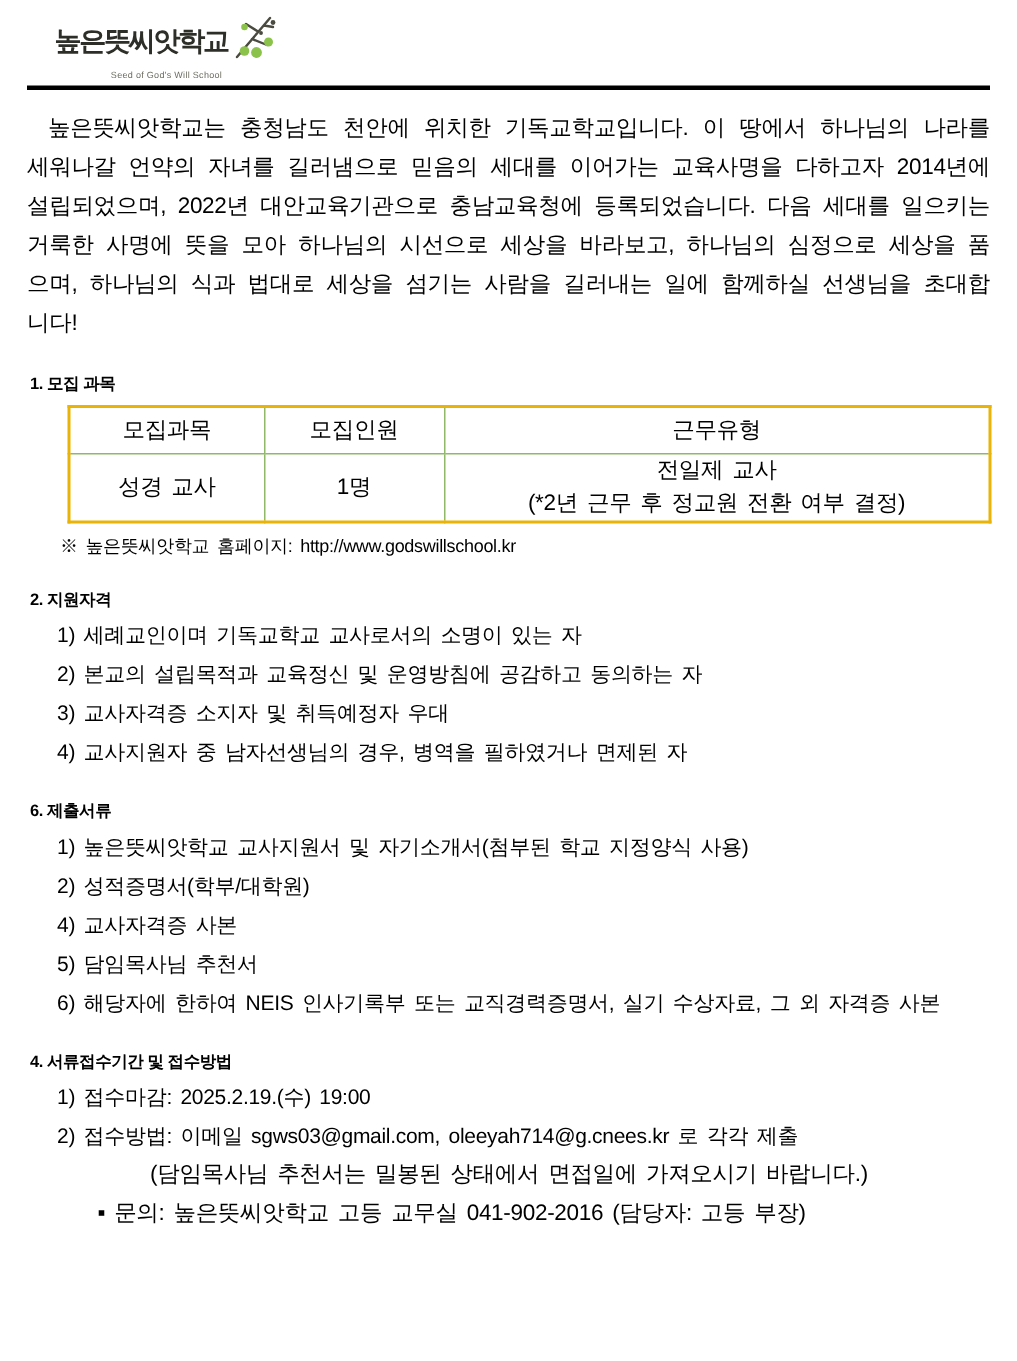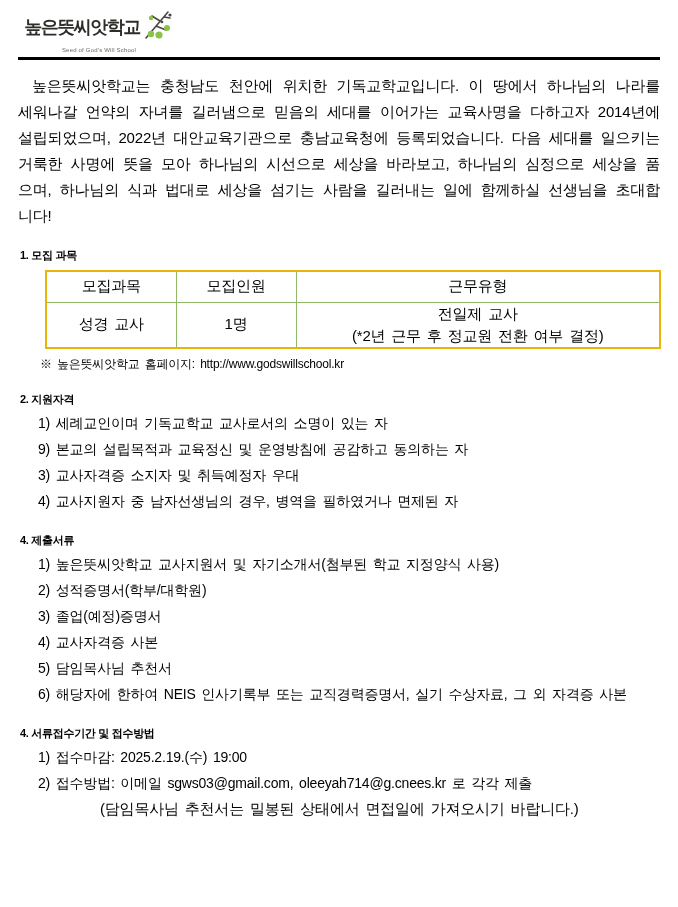--- a/index.html
+++ b/index.html
@@ -12,21 +12,21 @@
   }
   .page { width: 678px; height: 907px; padding: 8px 18px 0 18px; background: #fff; }
 
   
   .header {
     display: flex; align-items: center;
     border-bottom: 3px solid #000;
     padding: 2px 0 6px 0;
     height: 52px;
   }
-  .logo { width: 162px; display: flex; flex-direction: column; align-items: center; }
+  .logo { width: 162px; display: flex; flex-direction: column; align-items: center; margin-left: 12px; }
   .logo-row { display: flex; align-items: center; gap: 2px; }
   .logo-name {
     font-family: "Liberation Serif", serif;
     font-weight: bold; font-size: 18px; letter-spacing: -1.5px; color: #2e2e28;
     white-space: nowrap;
   }
   .logo-sub { font-size: 6px; color: #6b6b60; margin-top: 1px; letter-spacing: 0.2px; }
   .title {
     flex: 1; text-align: center;
     font-size: 22px; font-weight: bold; letter-spacing: -0.5px;
@@ -140,40 +140,40 @@
         </tr>
       </tbody>
     </table>
     <div class="table-note">※ 높은뜻씨앗학교 홈페이지: http://www.godswillschool.kr</div>
   </div>
 
   <div class="sec">
     <div class="sec-heading">2. 지원자격</div>
     <div class="items">
       <div class="item">1) 세례교인이며 기독교학교 교사로서의 소명이 있는 자</div>
-      <div class="item">9) 본교의 설립목적과 교육정신 및 운영방침에 공감하고 동의하는 자</div>
+      <div class="item">2) 본교의 설립목적과 교육정신 및 운영방침에 공감하고 동의하는 자</div>
       <div class="item">3) 교사자격증 소지자 및 취득예정자 우대</div>
       <div class="item">4) 교사지원자 중 남자선생님의 경우, 병역을 필하였거나 면제된 자</div>
     </div>
   </div>
 
   <div class="sec">
-    <div class="sec-heading">4. 제출서류</div>
+    <div class="sec-heading">6. 제출서류</div>
     <div class="items">
       <div class="item">1) 높은뜻씨앗학교 교사지원서 및 자기소개서(첨부된 학교 지정양식 사용)</div>
       <div class="item">2) 성적증명서(학부/대학원)</div>
-      <div class="item">3) 졸업(예정)증명서</div>
       <div class="item">4) 교사자격증 사본</div>
       <div class="item">5) 담임목사님 추천서</div>
       <div class="item">6) 해당자에 한하여 NEIS 인사기록부 또는 교직경력증명서, 실기 수상자료, 그 외 자격증 사본</div>
     </div>
   </div>
 
   <div class="sec">
     <div class="sec-heading">4. 서류접수기간 및 접수방법</div>
     <div class="items">
       <div class="item">1) 접수마감: 2025.2.19.(수) 19:00</div>
       <div class="item">2) 접수방법: 이메일 sgws03@gmail.com, oleeyah714@g.cnees.kr 로 각각 제출</div>
       <div class="sub-note">(담임목사님 추천서는 밀봉된 상태에서 면접일에 가져오시기 바랍니다.)</div>
+      <div class="contact-line">▪ 문의: 높은뜻씨앗학교 고등 교무실 041-902-2016 (담당자: 고등 부장)</div>
     </div>
   </div>
 
 </div>
 
 </body></html>

